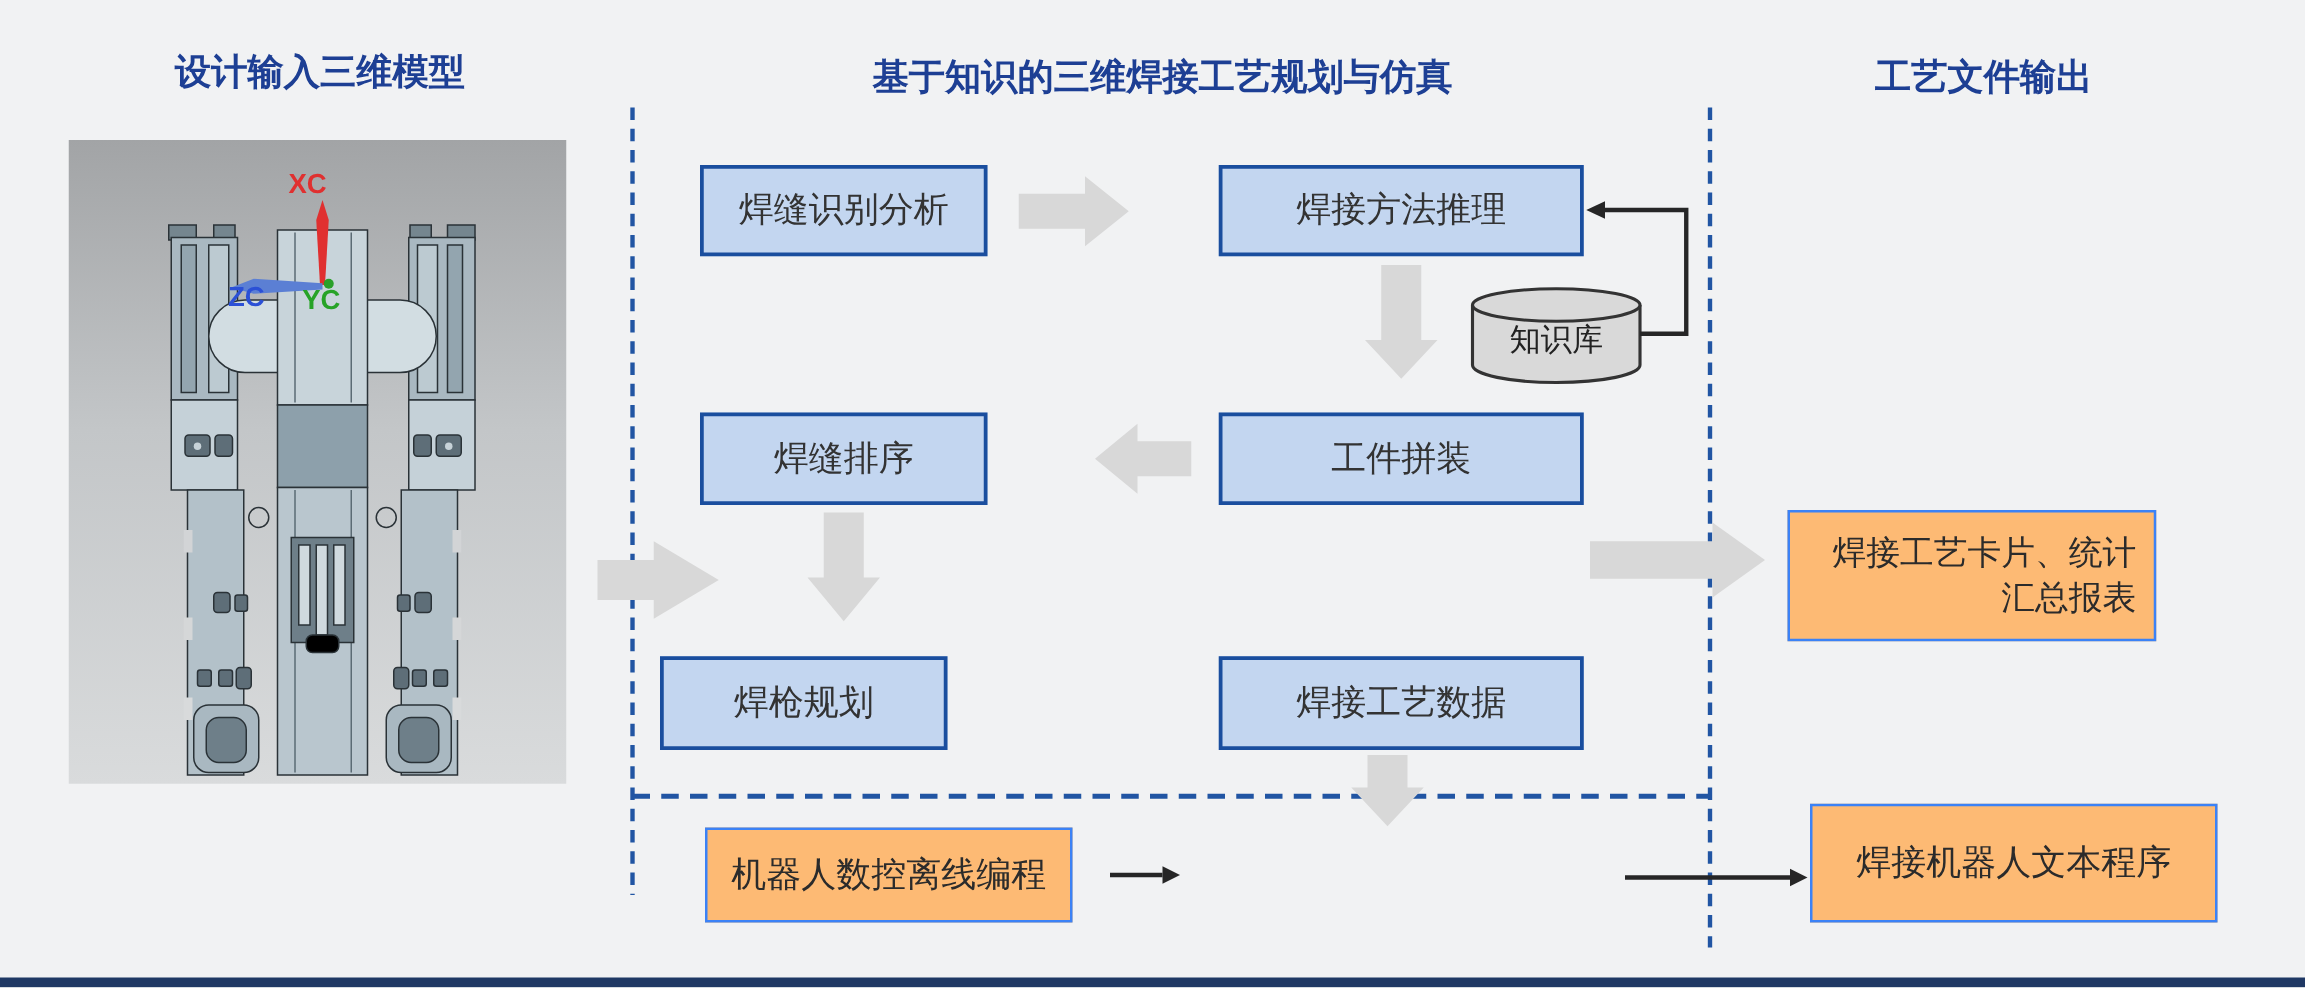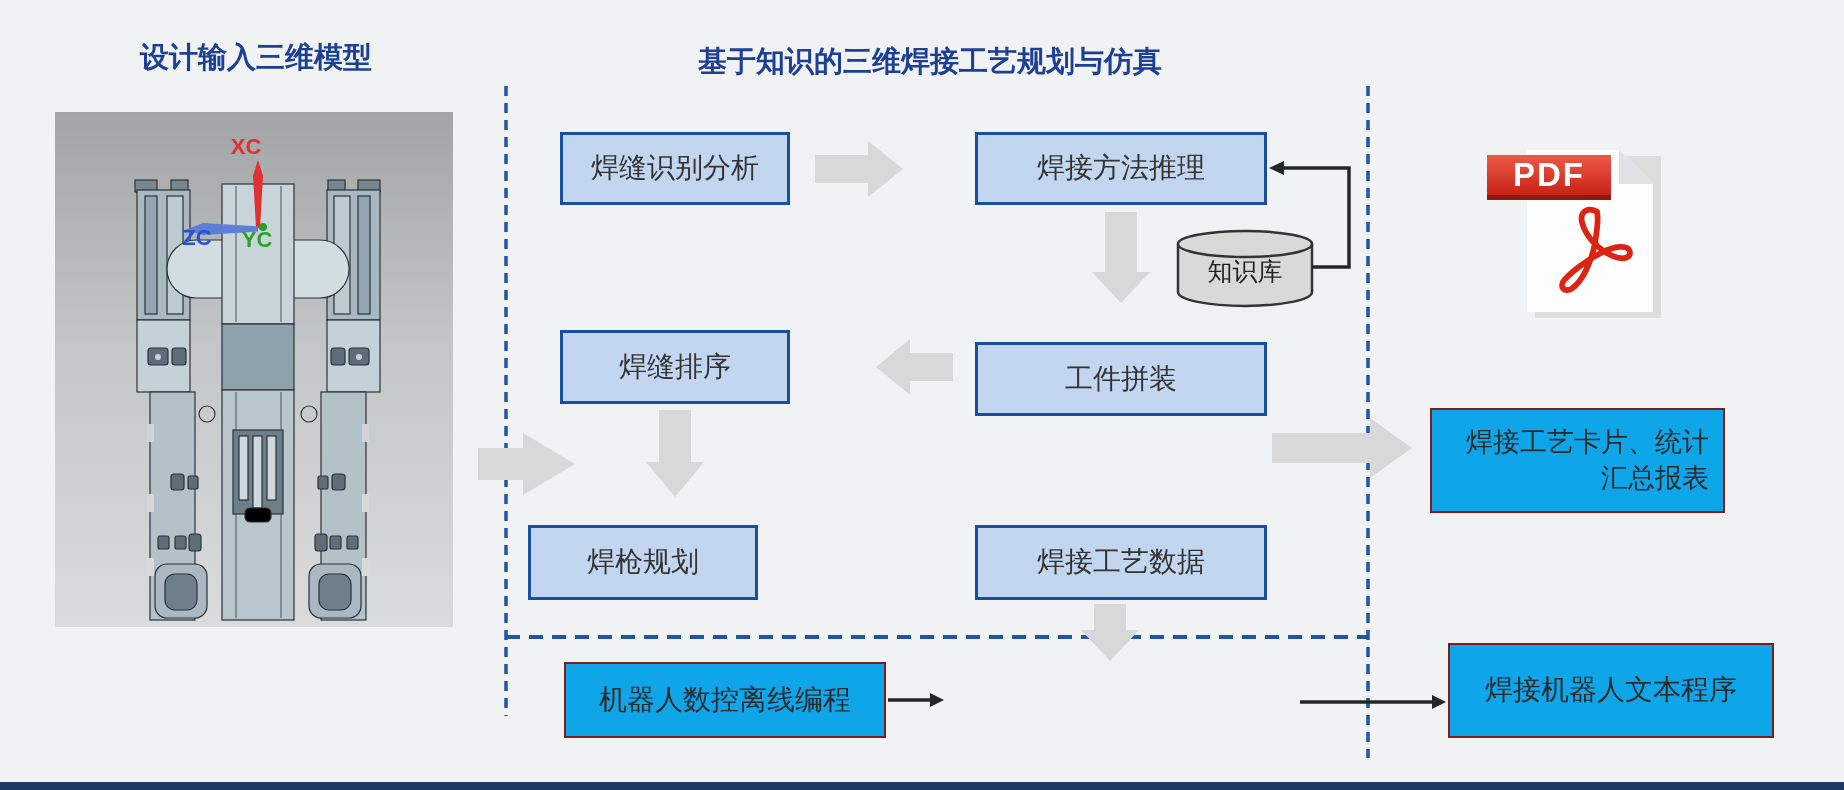--- a/index.html
+++ b/index.html
@@ -15,28 +15,28 @@
        background:linear-gradient(#a2a4a6,#c3c6c8 45%,#d9dbdc);}
   .cad svg{display:block;}
 
   
   .overlay{position:absolute;left:0;top:0;}
 
   
   .box{position:absolute;display:flex;align-items:center;justify-content:center;
        font-size:28px;color:#333;text-align:right;line-height:1.3;box-sizing:border-box;}
   .blue{background:#c3d6f0;border:3px solid #1a4e9e;}
-  .grayb{background:#0ea5e9;border:2px solid #7f1d1d;color:#2b2b2b;}
+  .grayb{background:#fdba74;border:2px solid #3b82f6;color:#2b2b2b;}
   .b1{left:560px;top:132px;width:230px;height:73px;}
   .b2{left:975px;top:132px;width:292px;height:73px;}
   .b3{left:560px;top:330px;width:230px;height:74px;}
-  .b4{left:975px;top:330px;width:292px;height:74px;margin-top:12px;}
+  .b4{left:975px;top:330px;width:292px;height:74px;}
   .b5{left:528px;top:525px;width:230px;height:75px;}
   .b6{left:975px;top:525px;width:292px;height:75px;}
-  .g1{left:564px;top:662px;width:322px;height:76px;}
+  .g1{left:564px;top:662px;width:294px;height:76px;}
   .g2{left:945px;top:664px;width:353px;height:74px;}
   .g3{left:1448px;top:643px;width:326px;height:95px;}
   .gout{left:1430px;top:408px;width:295px;height:105px;font-size:27px;padding:0 14px;}
 
   .kb-label{position:absolute;left:1178px;top:248px;width:134px;height:46px;
             display:flex;align-items:center;justify-content:center;font-size:25px;color:#222;}
 
   
   .pdf{position:absolute;left:1487px;top:142px;width:200px;height:180px;}
   .pdf-page{position:absolute;left:40px;top:8px;width:126px;height:162px;background:#fdfdfd;
@@ -52,20 +52,21 @@
 
   .footer-bar{position:absolute;left:0;bottom:0;width:100%;height:8px;background:#1f3864;}
 </style>
 </head>
 <body>
 
 <div class="stage">
 
   <div class="title title-left">设计输入三维模型</div>
   <div class="title title-mid">基于知识的三维焊接工艺规划与仿真</div>
+  <div class="title title-right">工艺文件输出</div>
 
   <div class="cad">
     <svg width="398" height="515" viewBox="0 0 398 515">
       <g stroke="#2a3237" stroke-width="1.2">
 
         <rect x="80" y="68" width="22" height="12" fill="#75868f"></rect>
         <rect x="116" y="68" width="17" height="12" fill="#75868f"></rect>
         <rect x="273" y="68" width="17" height="12" fill="#75868f"></rect>
         <rect x="303" y="68" width="22" height="12" fill="#75868f"></rect>
 
@@ -182,28 +183,15 @@
   <div class="box blue b4">工件拼装</div>
   <div class="box blue b5">焊枪规划</div>
   <div class="box blue b6">焊接工艺数据</div>
 
   <div class="kb-label">知识库</div>
 
   <div class="box grayb g1">机器人数控离线编程</div>
   <div class="box grayb g3">焊接机器人文本程序</div>
   <div class="box grayb gout">焊接工艺卡片、统计汇总报表</div>
 
-  <div class="pdf">
-    <div class="pdf-shadow"></div>
-    <div class="pdf-page"></div>
-    <div class="pdf-fold"></div>
-    <svg class="pdf-swoosh" width="96" height="100" viewBox="0 0 100 100">
-      <path d="M50 8 C 38 2, 30 10, 36 24 C 41 36, 52 48, 66 54 C 78 59, 86 56, 84 49
-               C 82 42, 68 44, 56 50 C 40 58, 24 70, 16 79 C 10 86, 16 93, 24 88
-               C 34 81, 44 62, 48 40 C 50 28, 52 16, 50 8 Z" fill="none" stroke="#dc2413" stroke-width="6" stroke-linejoin="round"></path>
-    </svg>
-    <div class="pdf-banner">
-      <span>PDF</span>
-    </div>
-  </div>
 
   <div class="footer-bar"></div>
 </div>
 
 </body></html>

